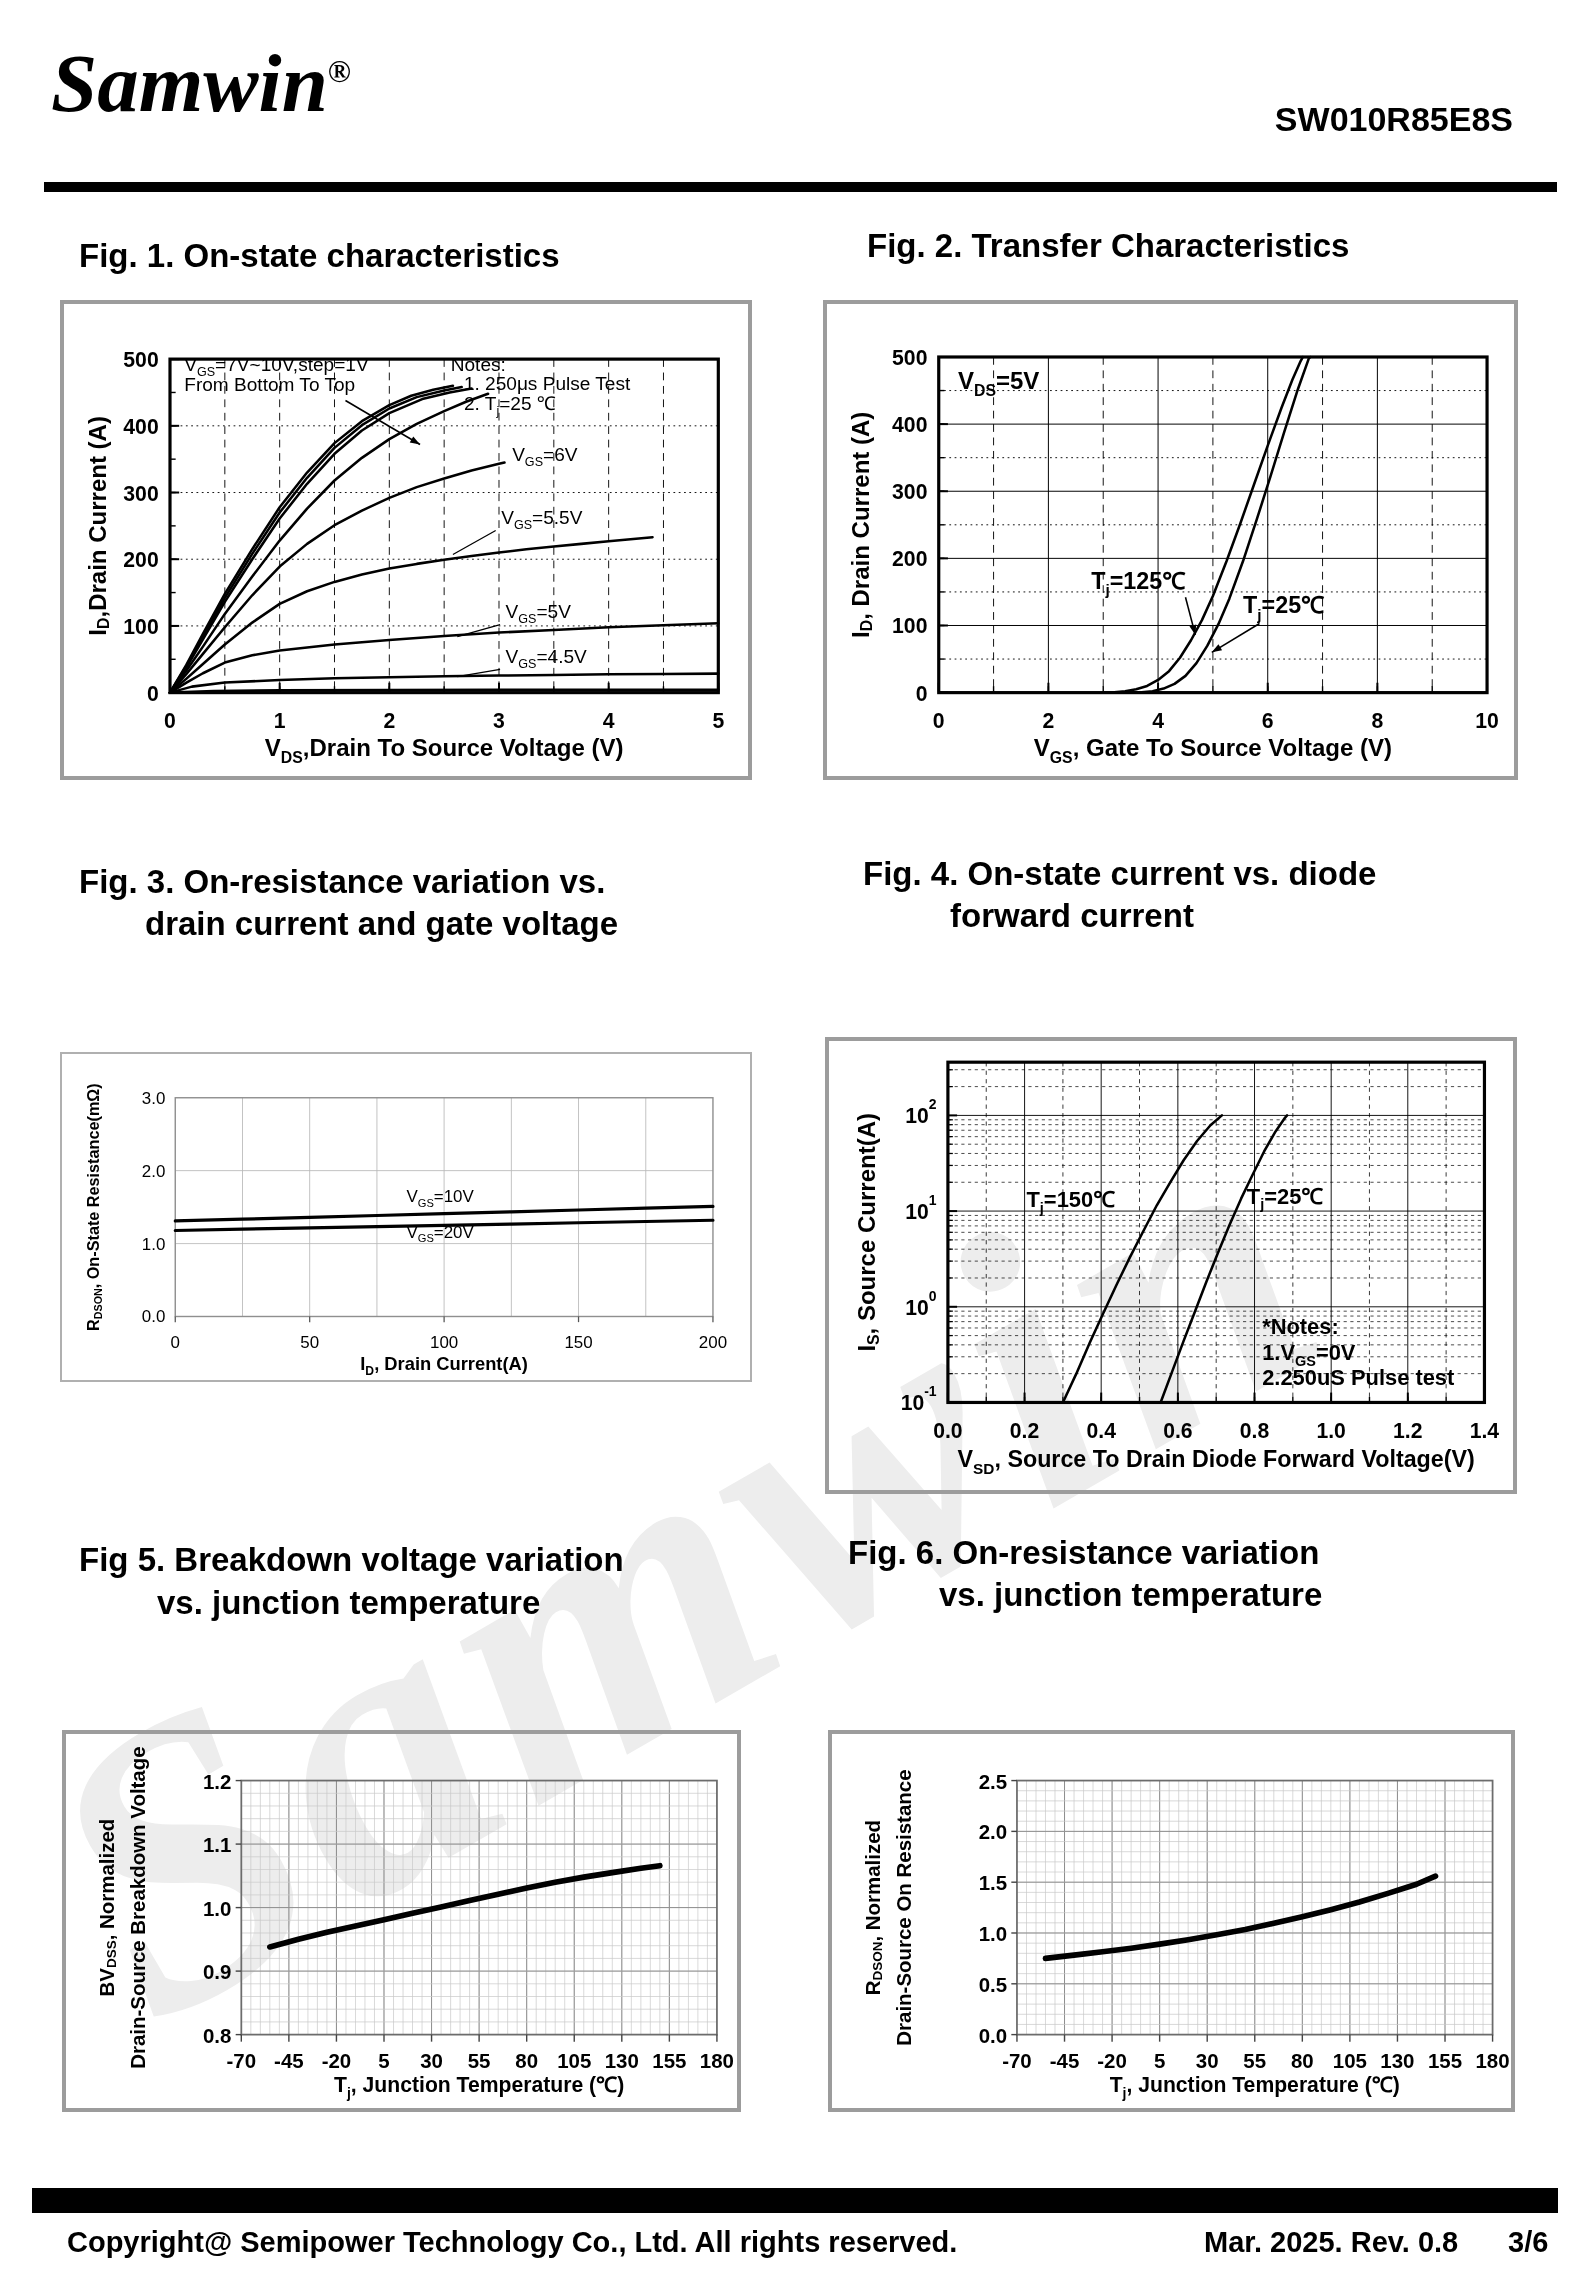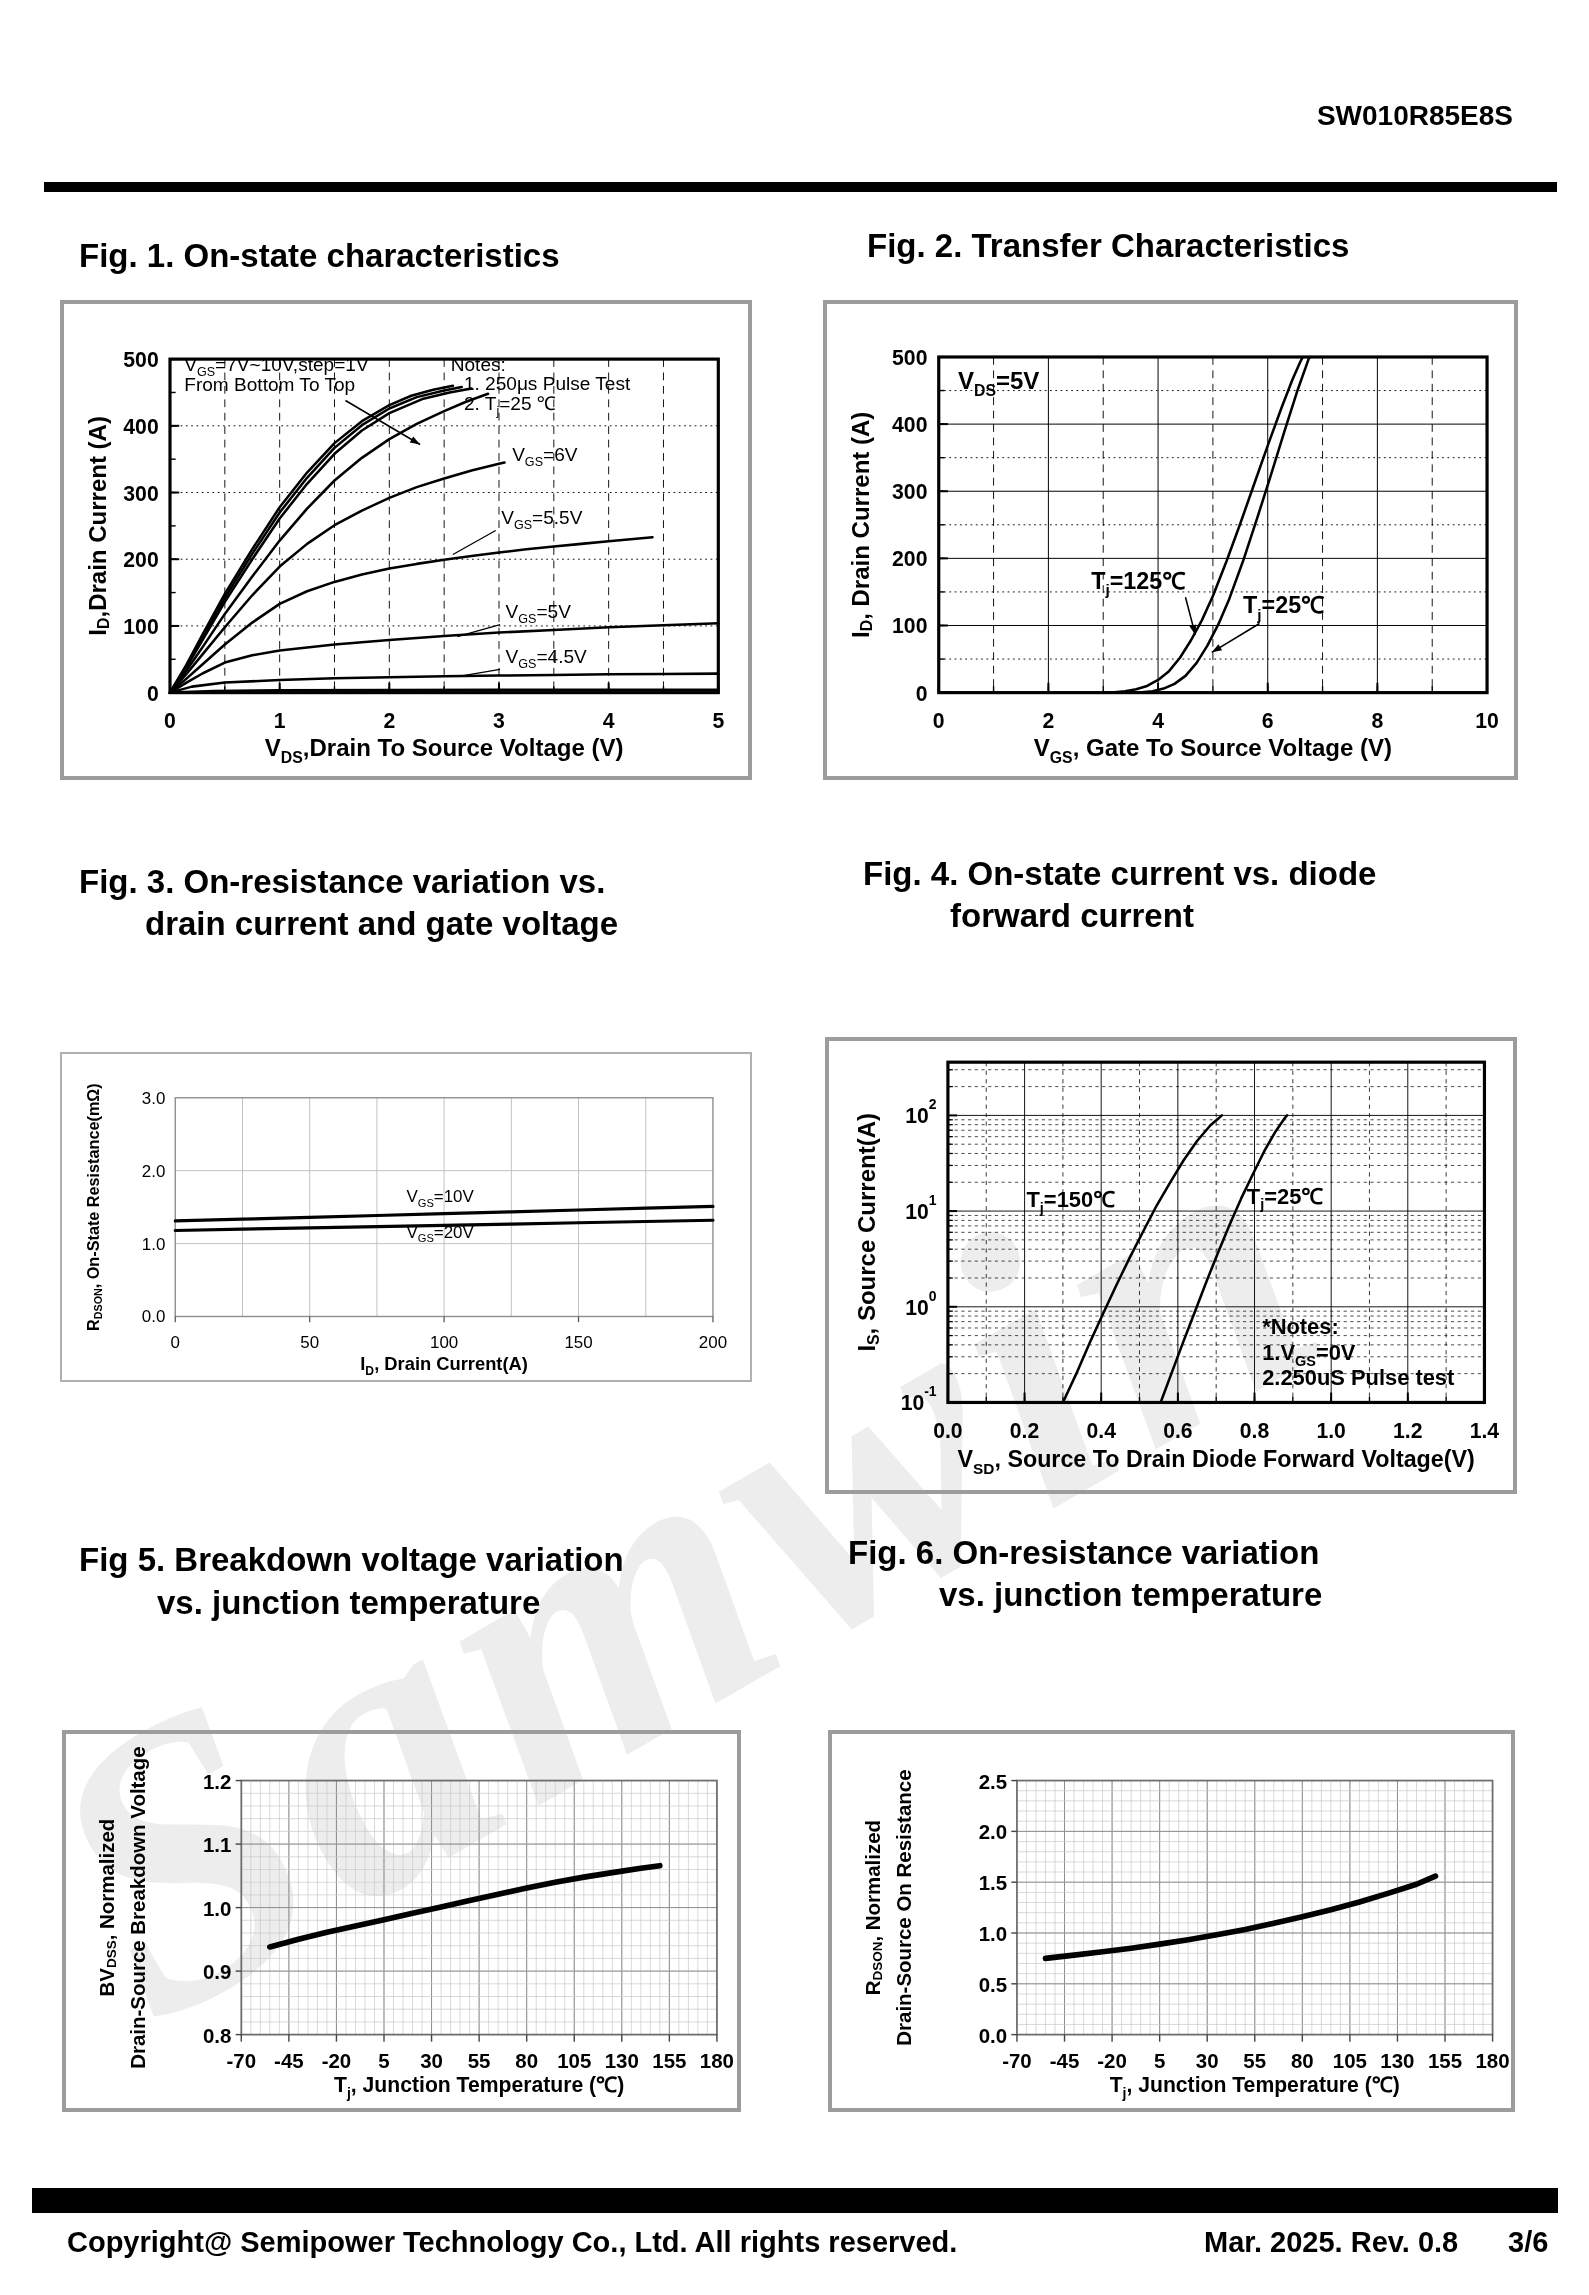--- a/index.html
+++ b/index.html
@@ -4,36 +4,37 @@
 <style>
   html,body{margin:0;padding:0;background:#fff;}
   .page{position:relative;width:1589px;height:2295px;background:#ffffff;overflow:hidden;
         font-family:"Liberation Sans",sans-serif;color:#000;}
   .wm{position:absolute;left:-28px;top:1716px;z-index:0;font-family:"Liberation Serif",serif;
       font-style:italic;font-weight:bold;font-size:396px;color:#ededed;letter-spacing:10px;
       transform:rotate(-30deg);transform-origin:left top;white-space:nowrap;}
   .hdr-logo{position:absolute;left:51px;top:34px;z-index:2;font-family:"Liberation Serif",serif;
       font-style:italic;font-weight:bold;font-size:83px;line-height:1.2;}
   .hdr-logo .reg{font-size:31px;vertical-align:super;font-style:normal;}
-  .hdr-part{position:absolute;right:76px;top:100px;z-index:2;font-size:28px;font-weight:bold;text-align:center;}
+  .hdr-part{position:absolute;right:76px;top:100px;z-index:2;font-size:34px;font-weight:bold;text-align:center;}
   .hdr-rule{position:absolute;left:44px;top:182px;width:1513px;height:10px;background:#000;z-index:2;}
   .ftitle{position:absolute;z-index:2;font-size:33px;font-weight:bold;white-space:pre;}
   .box{position:absolute;z-index:1;border:4.2px solid #9c9c9c;background:transparent;font-size:0;}
   .box.thin{border:2.1px solid #b0b0b0;}
   svg{display:block;}
   .fbar{position:absolute;left:32px;top:2188px;width:1526px;height:25.4px;background:#000;z-index:2;}
   .ftext{position:absolute;z-index:2;font-size:29px;font-weight:bold;white-space:pre;}
 </style>
 </head>
 <body>
 
 <div class="page">
 
   <div class="wm">Samwin</div>
 
+  <div class="hdr-logo"><span>Samwin</span><span class="reg">®</span></div>
   <div class="hdr-part">SW010R85E8S</div>
   <div class="hdr-rule"></div>
 
   <div class="ftitle" style="left:79px;top:237px">Fig. 1. On-state characteristics</div>
   <div class="ftitle" style="left:867px;top:227px">Fig. 2. Transfer Characteristics</div>
 
   <div class="box" style="left:60px;top:300px">
       <svg width="684" height="472" viewBox="0 0 968 668">
         <g font-family="&quot;Liberation Sans&quot;,sans-serif">
           <line x1="227.6" y1="78" x2="227.6" y2="550" stroke="#000" stroke-width="1.3" stroke-dasharray="11 8"></line>

